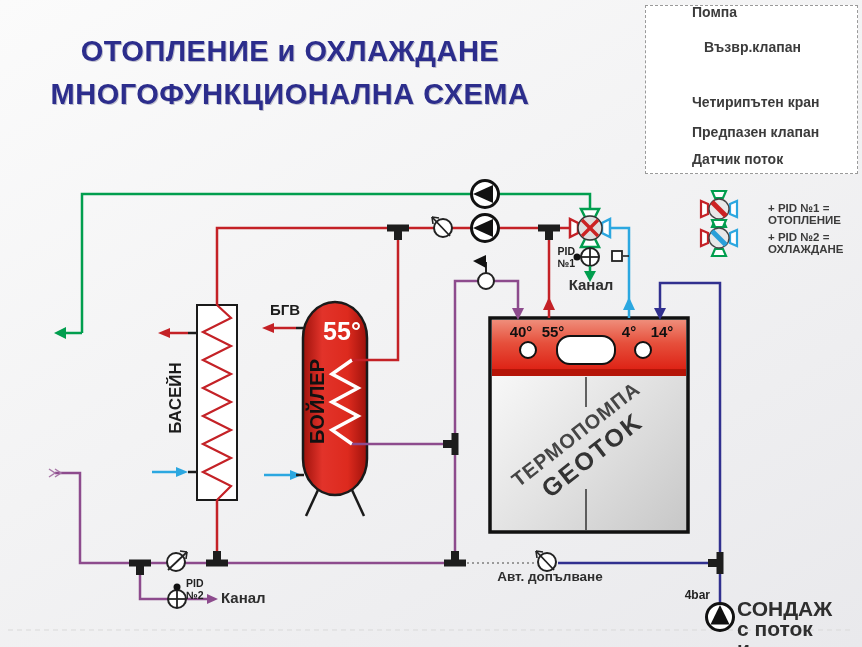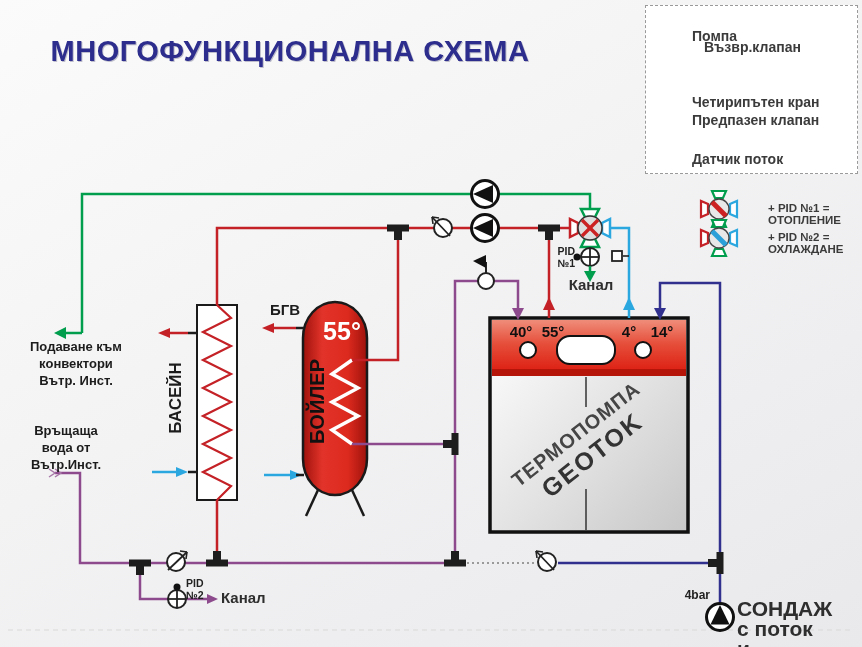--- a/index.html
+++ b/index.html
@@ -293,43 +293,34 @@
     <polygon points="701,230 701,246 708,243 708,233" fill="#fff" stroke="#c42126" stroke-width="2.2"></polygon>
     <polygon points="737,230 737,246 730,243 730,233" fill="#fff" stroke="#2ba7e0" stroke-width="2.2"></polygon>
     <polygon points="712,220 726,220 723,227 715,227" fill="#fff" stroke="#019e4e" stroke-width="2.2"></polygon>
     <polygon points="712,256 726,256 723,249 715,249" fill="#fff" stroke="#019e4e" stroke-width="2.2"></polygon>
     <circle cx="719" cy="238" r="10" fill="#e8e8e8" stroke="#444" stroke-width="1.4"></circle>
     <line x1="712" y1="231" x2="726" y2="245" stroke="#2a9fd8" stroke-width="5"></line>
   </g>
 </svg>
 
 <div class="abs title">
+  <div>ОТОПЛЕНИЕ и ОХЛАЖДАНЕ</div>
   <div>МНОГОФУНКЦИОНАЛНА СХЕМА</div>
 </div>
 
 <div class="abs legend-box"></div>
-<div class="abs legend-label" style="top:28px;">Помпа</div>
+<div class="abs legend-label" style="top:4px;">Помпа</div>
 <div class="abs legend-label" style="top:39px;margin-left:12px;">Възвр.клапан</div>
 <div class="abs legend-label" style="top:94px;">Четирипътен кран</div>
-<div class="abs legend-label" style="top:112px;">Предпазен клапан</div>
+<div class="abs legend-label" style="top:124px;">Предпазен клапан</div>
 <div class="abs legend-label" style="top:151px;">Датчик поток</div>
 
 <div class="abs mode-label" style="top:202px;">+ PID №1 = ОТОПЛЕНИЕ</div>
 <div class="abs mode-label" style="top:231px;">+ PID №2 = ОХЛАЖДАНЕ</div>
 
-<div class="abs lbl supply-lbl">
-  <div>Подаване към</div>
-  <div>конвектори</div>
-  <div>Вътр. Инст.</div>
-</div>
-<div class="abs lbl return-lbl">
-  <div>Връщаща</div>
-  <div>вода от</div>
-  <div>Вътр.Инст.</div>
-</div>
 
 <div class="abs lbl dhw-lbl">БГВ</div>
 <div class="abs lbl rot pool-lbl">БАСЕЙН</div>
 <div class="abs lbl rot boiler-lbl">БОЙЛЕР</div>
 <div class="abs boiler-temp">55°</div>
 
 <div class="abs hp-name">
   <div class="l1">ТЕРМОПОМПА</div>
   <div class="l2">GEOTOK</div>
 </div>
@@ -344,20 +335,21 @@
   <div>№1</div>
 </div>
 <div class="abs lbl kanal1">Канал</div>
 
 <div class="abs pid-lbl" style="left:186px;top:577px;width:30px;">
   <div>PID</div>
   <div>№2</div>
 </div>
 <div class="abs lbl kanal2">Канал</div>
 
+<div class="abs lbl refill-lbl">Авт. допълване</div>
 <div class="abs lbl bar-lbl">4bar</div>
 
 <div class="abs lbl borehole-lbl">
   <div>СОНДАЖ</div>
   <div>с поток</div>
   <div>и хидрофор</div>
 </div>
 
 </div>
 

